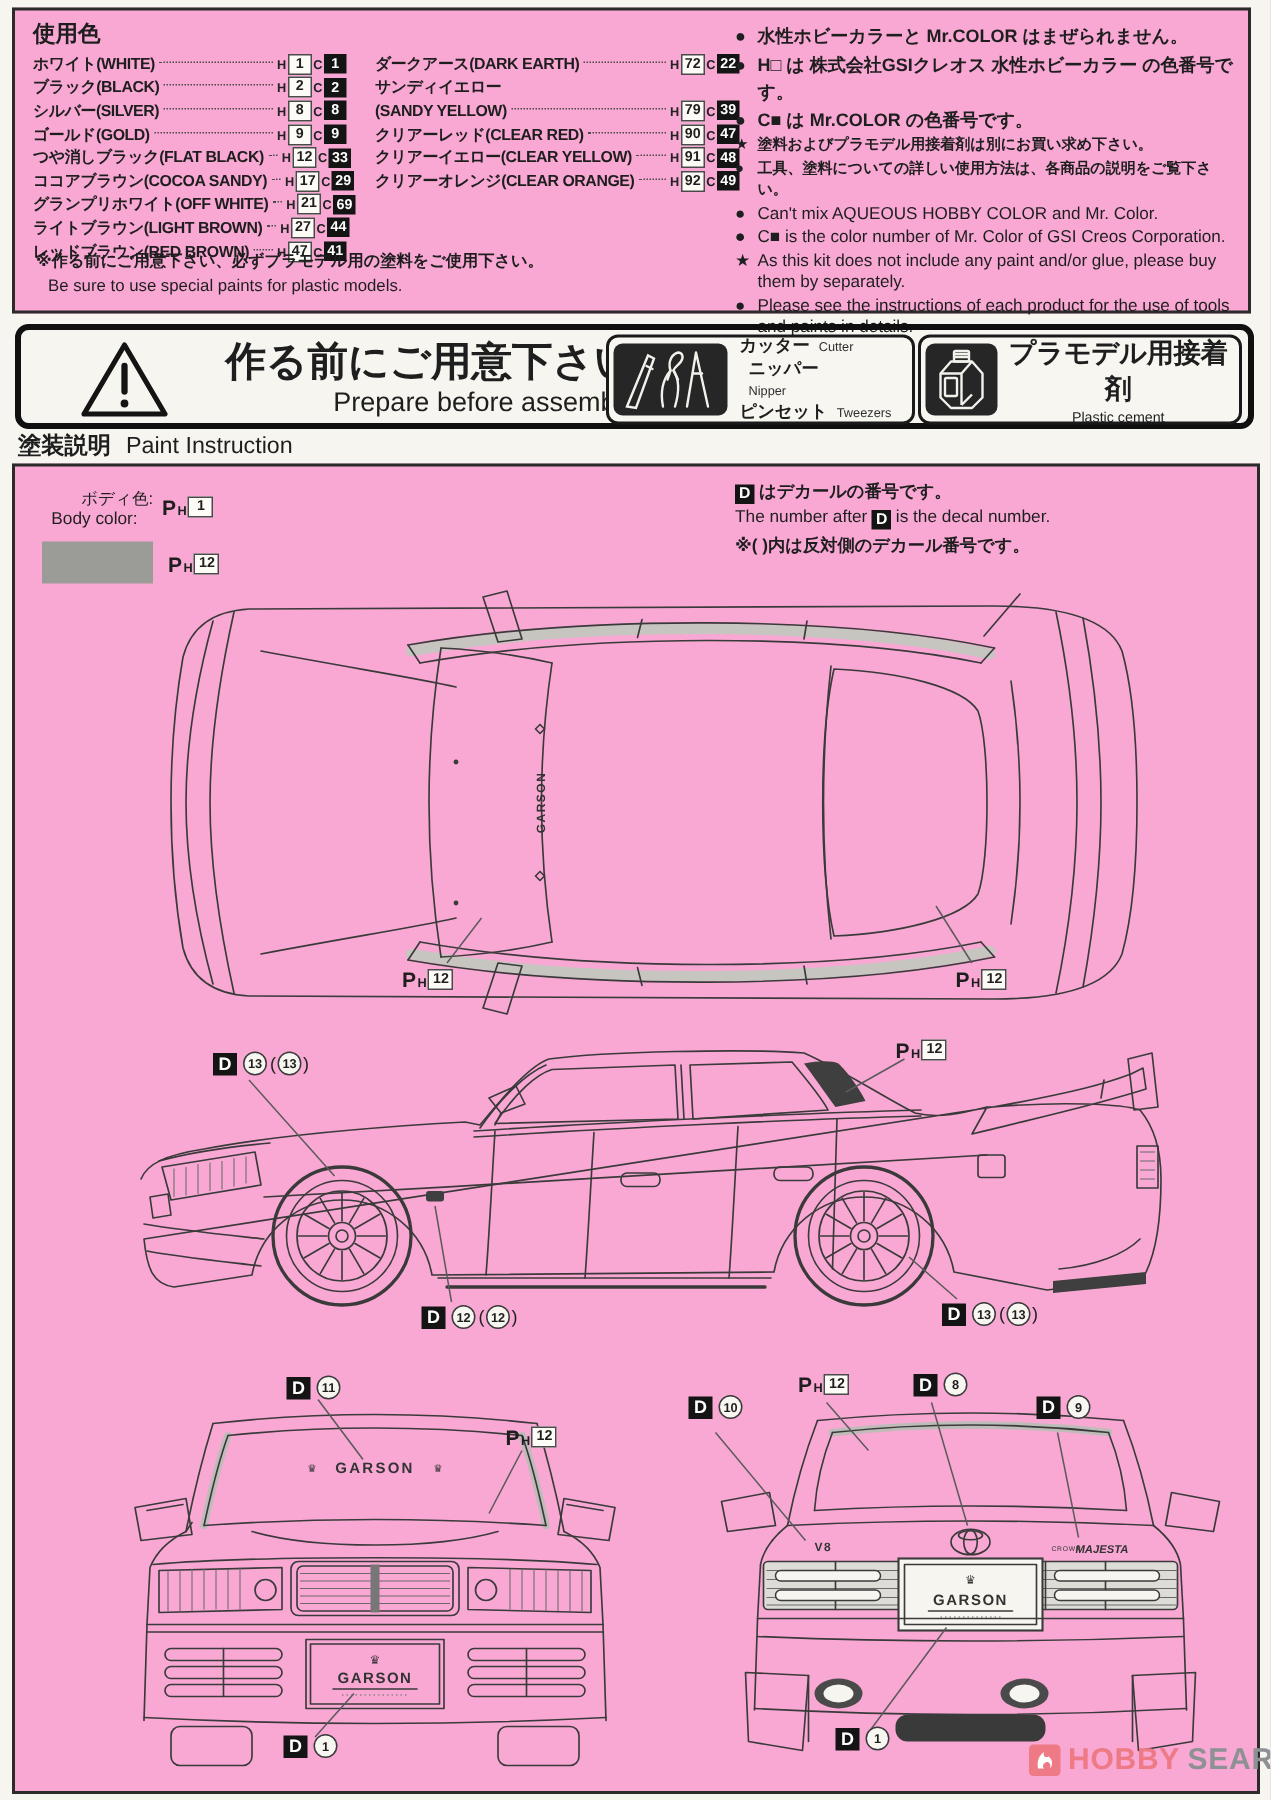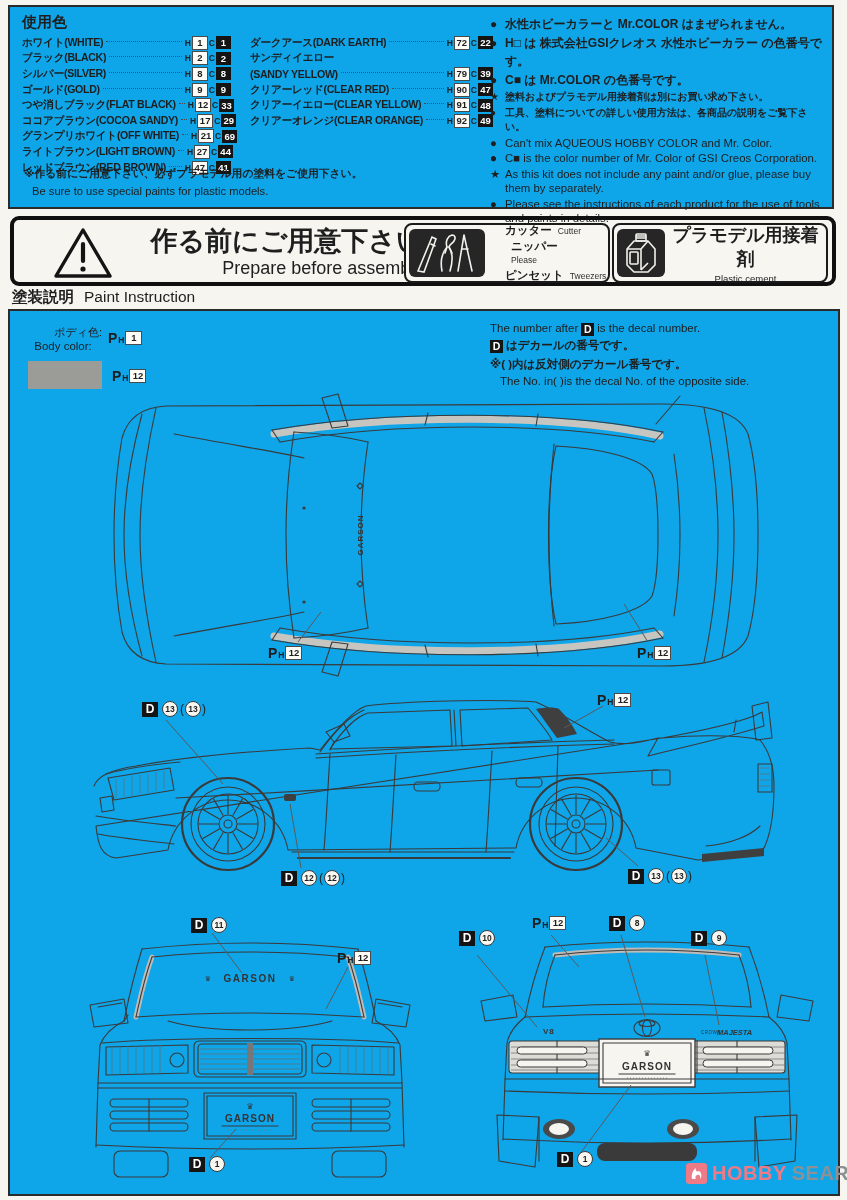--- a/index.html
+++ b/index.html
@@ -1,19 +1,19 @@
 <!DOCTYPE html>
 <html><head>
 <meta charset="utf-8">
 <style>
   html,body{margin:0;padding:0;background:#e9e8e3;}
   #sheet{position:relative;width:847px;height:1200px;background:#f6f5f0;overflow:hidden;
     font-family:"Liberation Sans","DejaVu Sans",sans-serif;color:#1e1e1e;}
   .abs{position:absolute;}
-  .box{border:2px solid #2b2b2b;background:#0ea5e9;}
+  .box{border:2px solid #2b2b2b;background:#f9a8d4;}
   
   .cu-head{font-size:15px;font-weight:bold;}
   .crow{display:flex;align-items:center;height:15.6px;font-size:10.6px;font-weight:bold;white-space:nowrap;justify-content:space-between;}
   .crow .lbl{letter-spacing:-0.3px;}
   .lead{flex:1;border-bottom:1.6px dotted #4a4a4a;margin:0 3px 3px 3px;min-width:6px;}
   .cl{font-size:8.5px;font-weight:bold;color:#222;}
   .hbox{display:inline-block;min-width:12px;height:12px;border:1px solid #4a4a4a;background:#fcfbf6;
     font-size:9.5px;line-height:12px;text-align:center;padding:0 1px;margin:0 1px;font-weight:bold;}
   .cbox{display:inline-block;min-width:13px;height:13px;background:#141414;color:#fff;
     font-size:9.5px;line-height:13px;text-align:center;padding:0 1px;margin:0 1px;font-weight:bold;}
@@ -236,28 +236,28 @@
           <g fill="none" stroke="#f2f1ec" stroke-width="1.6" stroke-linecap="round">
             <path d="M6,40 L20,6 L24,8 L12,41 Z"></path>
               <path d="M19,13 L23,15"></path>
             <path d="M30,40 C28,30 30,22 35,16 C33,10 36,5 40,4 C43,4 44,7 42,10 C40,13 38,13 37,16 C41,22 41,30 38,40"></path>
             <path d="M35,16 L33,22 M37,16 L40,22"></path>
             <path d="M52,4 L46,40 M52,4 L60,40"></path>
               <path d="M50,18 L56,18"></path>
           </g>
         </svg>
       </div>
-      <div style="margin-left:20px;">
+      <div style="margin-left:8px;">
         <div style="display:flex;align-items:baseline;">
             <span class="tool-jp">カッター</span>
             <span class="tool-en">Cutter</span>
           </div>
         <div style="display:flex;align-items:baseline;flex-direction:column;">
             <span class="tool-jp">ニッパー</span>
-            <span class="tool-en">Please</span>
+            <span class="tool-en">Nipper</span>
           </div>
         <div style="display:flex;align-items:baseline;">
             <span class="tool-jp">ピンセット</span>
             <span class="tool-en">Tweezers</span>
           </div>
       </div>
     </div>
 
     <div class="tbox" style="right:4px;top:3px;width:212px;height:56px;">
       <div class="darkpanel" style="width:48px;height:48px;margin-left:3px;">
@@ -294,24 +294,23 @@
       <span class="pm-n">1</span>
     </span>
   <div class="abs swatch" style="left:28px;top:361px;"></div>
   <span class="pmark abs" style="left:112px;top:368px;">
       <span class="pm-p">P</span>
       <span class="pm-h">H</span>
       <span class="pm-n">12</span>
     </span>
 
   <div class="abs" style="left:490px;top:320px;width:330px;">
+    <div class="dn-line jp"><span class="dbox" style="margin-left:0;">D</span><span>はデカールの番号です。</span></div>
     <div class="dn-line"><span>The number after</span><span class="dbox">D</span><span>is the decal number.</span></div>
-    <div class="dn-line jp"><span class="dbox" style="margin-left:0;">D</span><span>はデカールの番号です。</span></div>
     <div class="dn-line jp" style="margin-top:3px;"><span>※(  )内は反対側のデカール番号です。</span></div>
-    <div class="dn-line" style="padding-left:10px;"><span>The No. in(  )is the decal No. of the opposite side.</span></div>
   </div>
 
   <svg class="abs" style="left:108px;top:390px;" width="655" height="290" viewBox="0 0 655 290">
     <path class="sg" d="M166,44 C280,24 450,24 552,46"></path>
     <path class="sg" d="M166,246 C280,266 450,266 552,244"></path>
     <path class="s1" d="M58,16 L555,14 Q628,14 640,44 Q650,80 650,145 Q650,210 640,246 Q628,276 555,276 L58,274 Q22,272 14,242 Q6,196 6,145 Q6,94 14,48 Q22,18 58,16 Z"></path>
     <path class="s1" d="M34,24 Q16,90 16,145 Q16,200 34,266"></path>
     <path class="s1" d="M48,18 Q32,90 32,145 Q32,200 48,272"></path>
     <path class="s1" d="M596,18 Q610,85 610,145 Q610,205 596,272"></path>
     <path class="s1" d="M614,22 Q626,88 626,145 Q626,202 614,268"></path>

